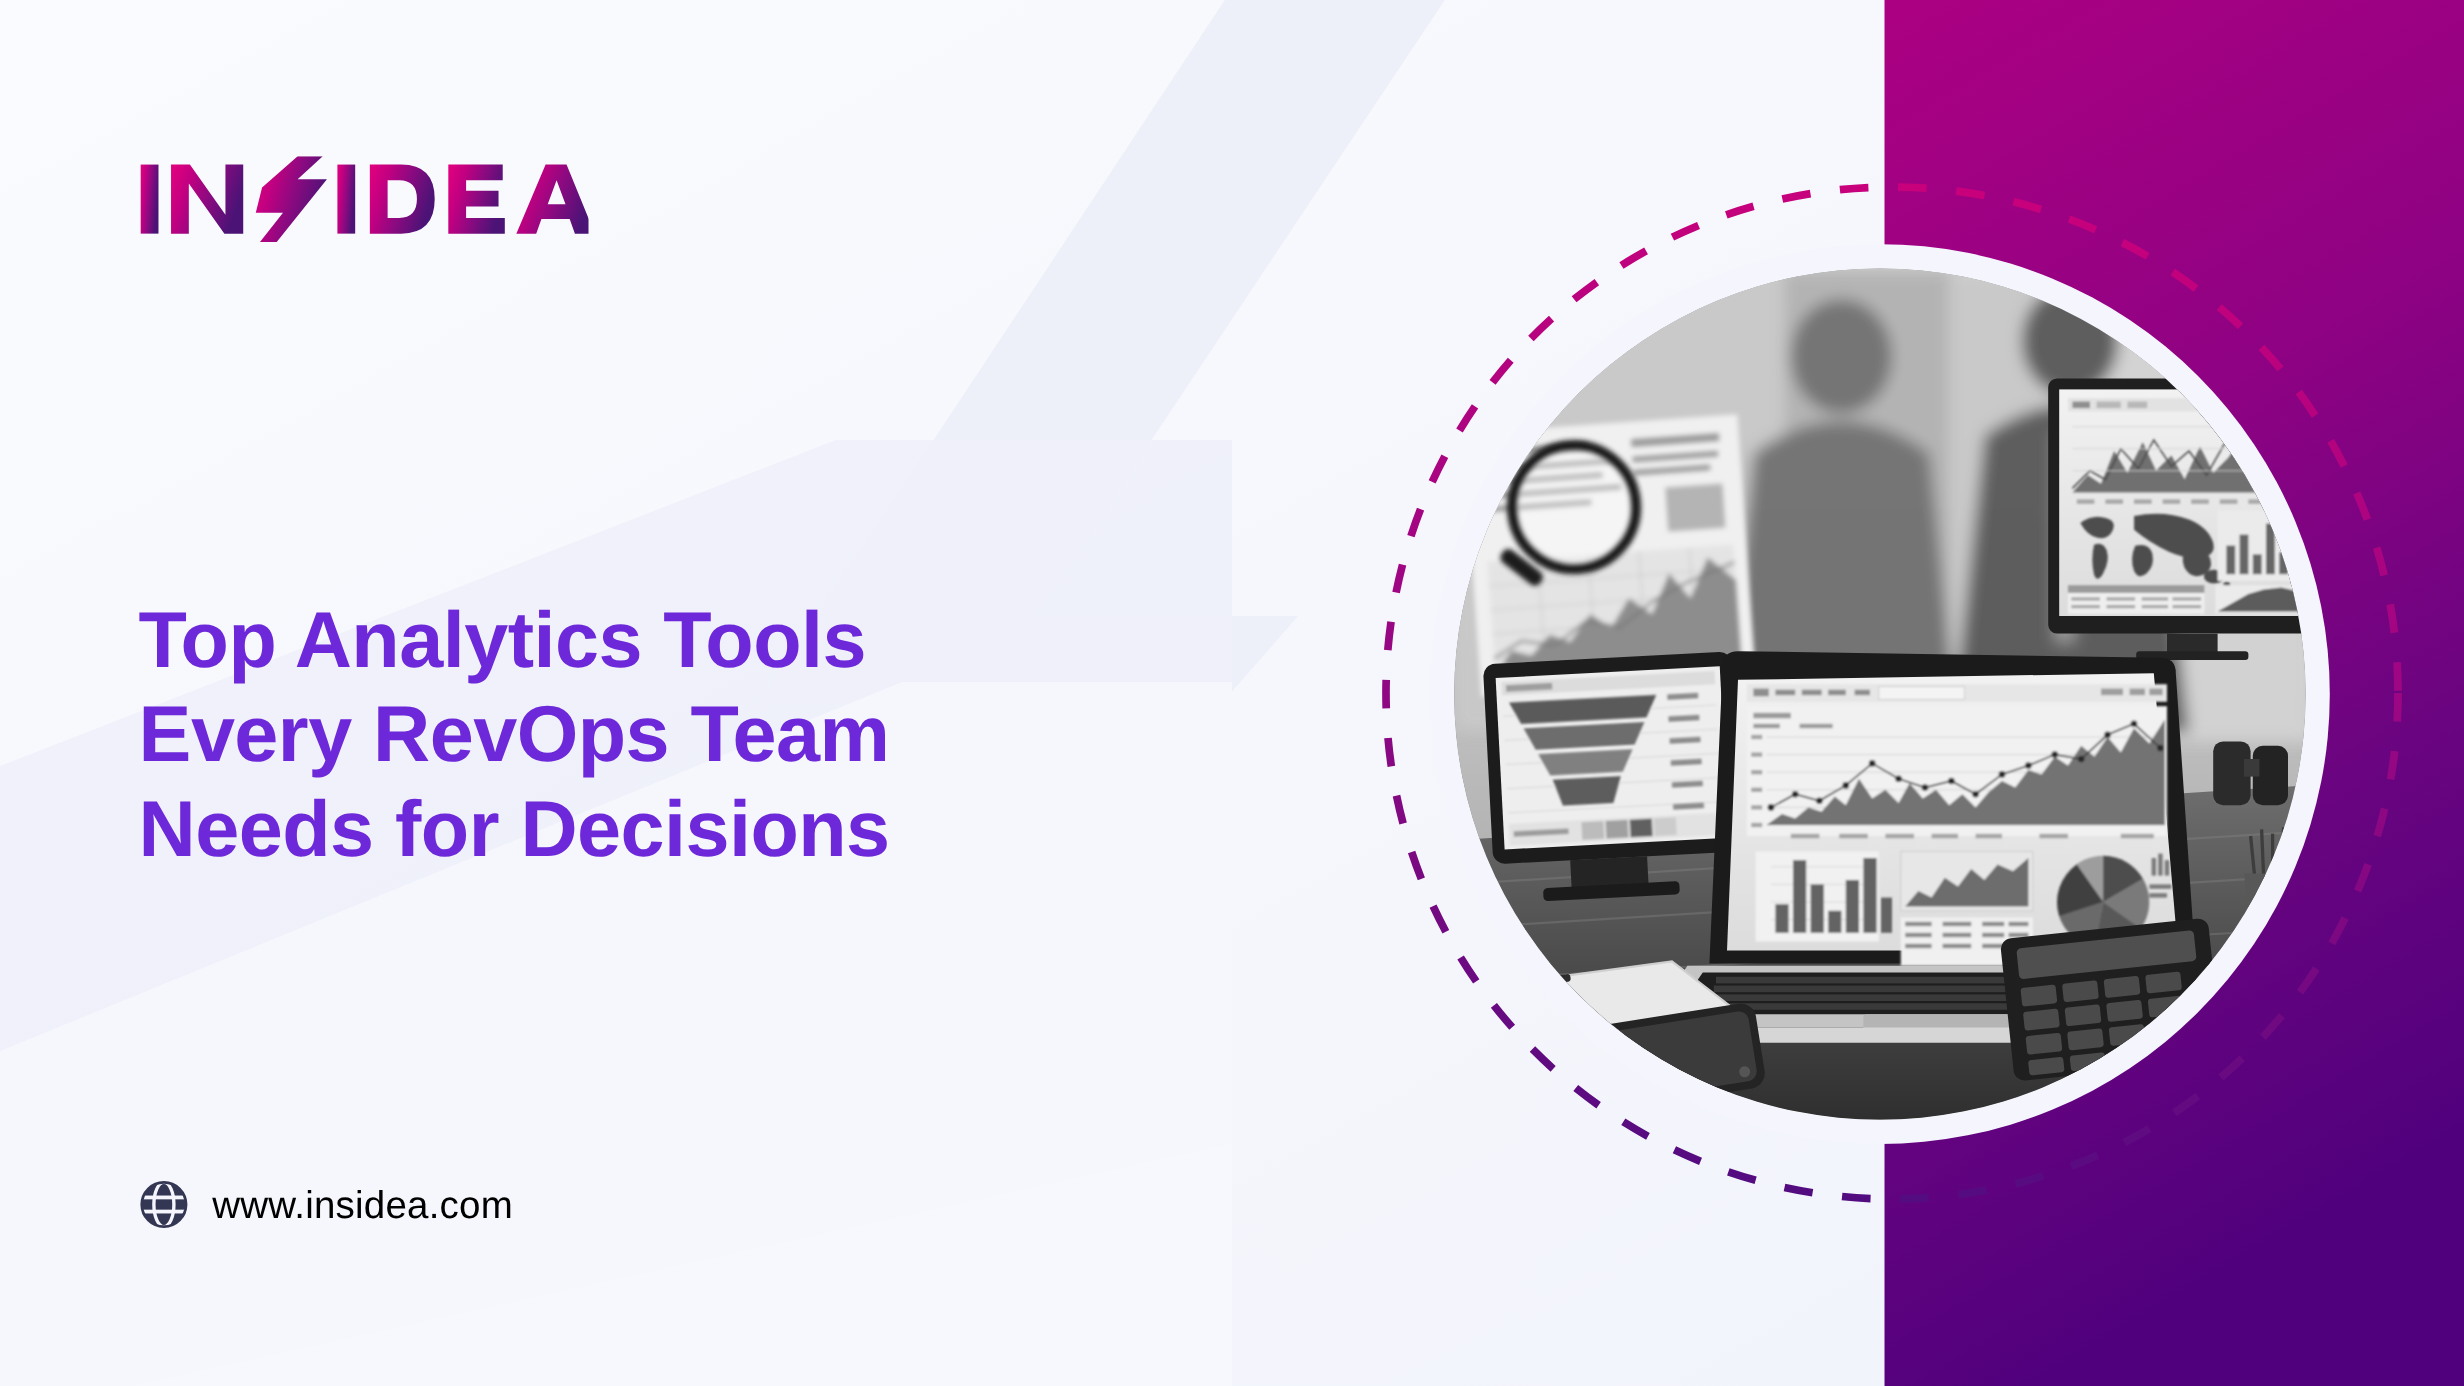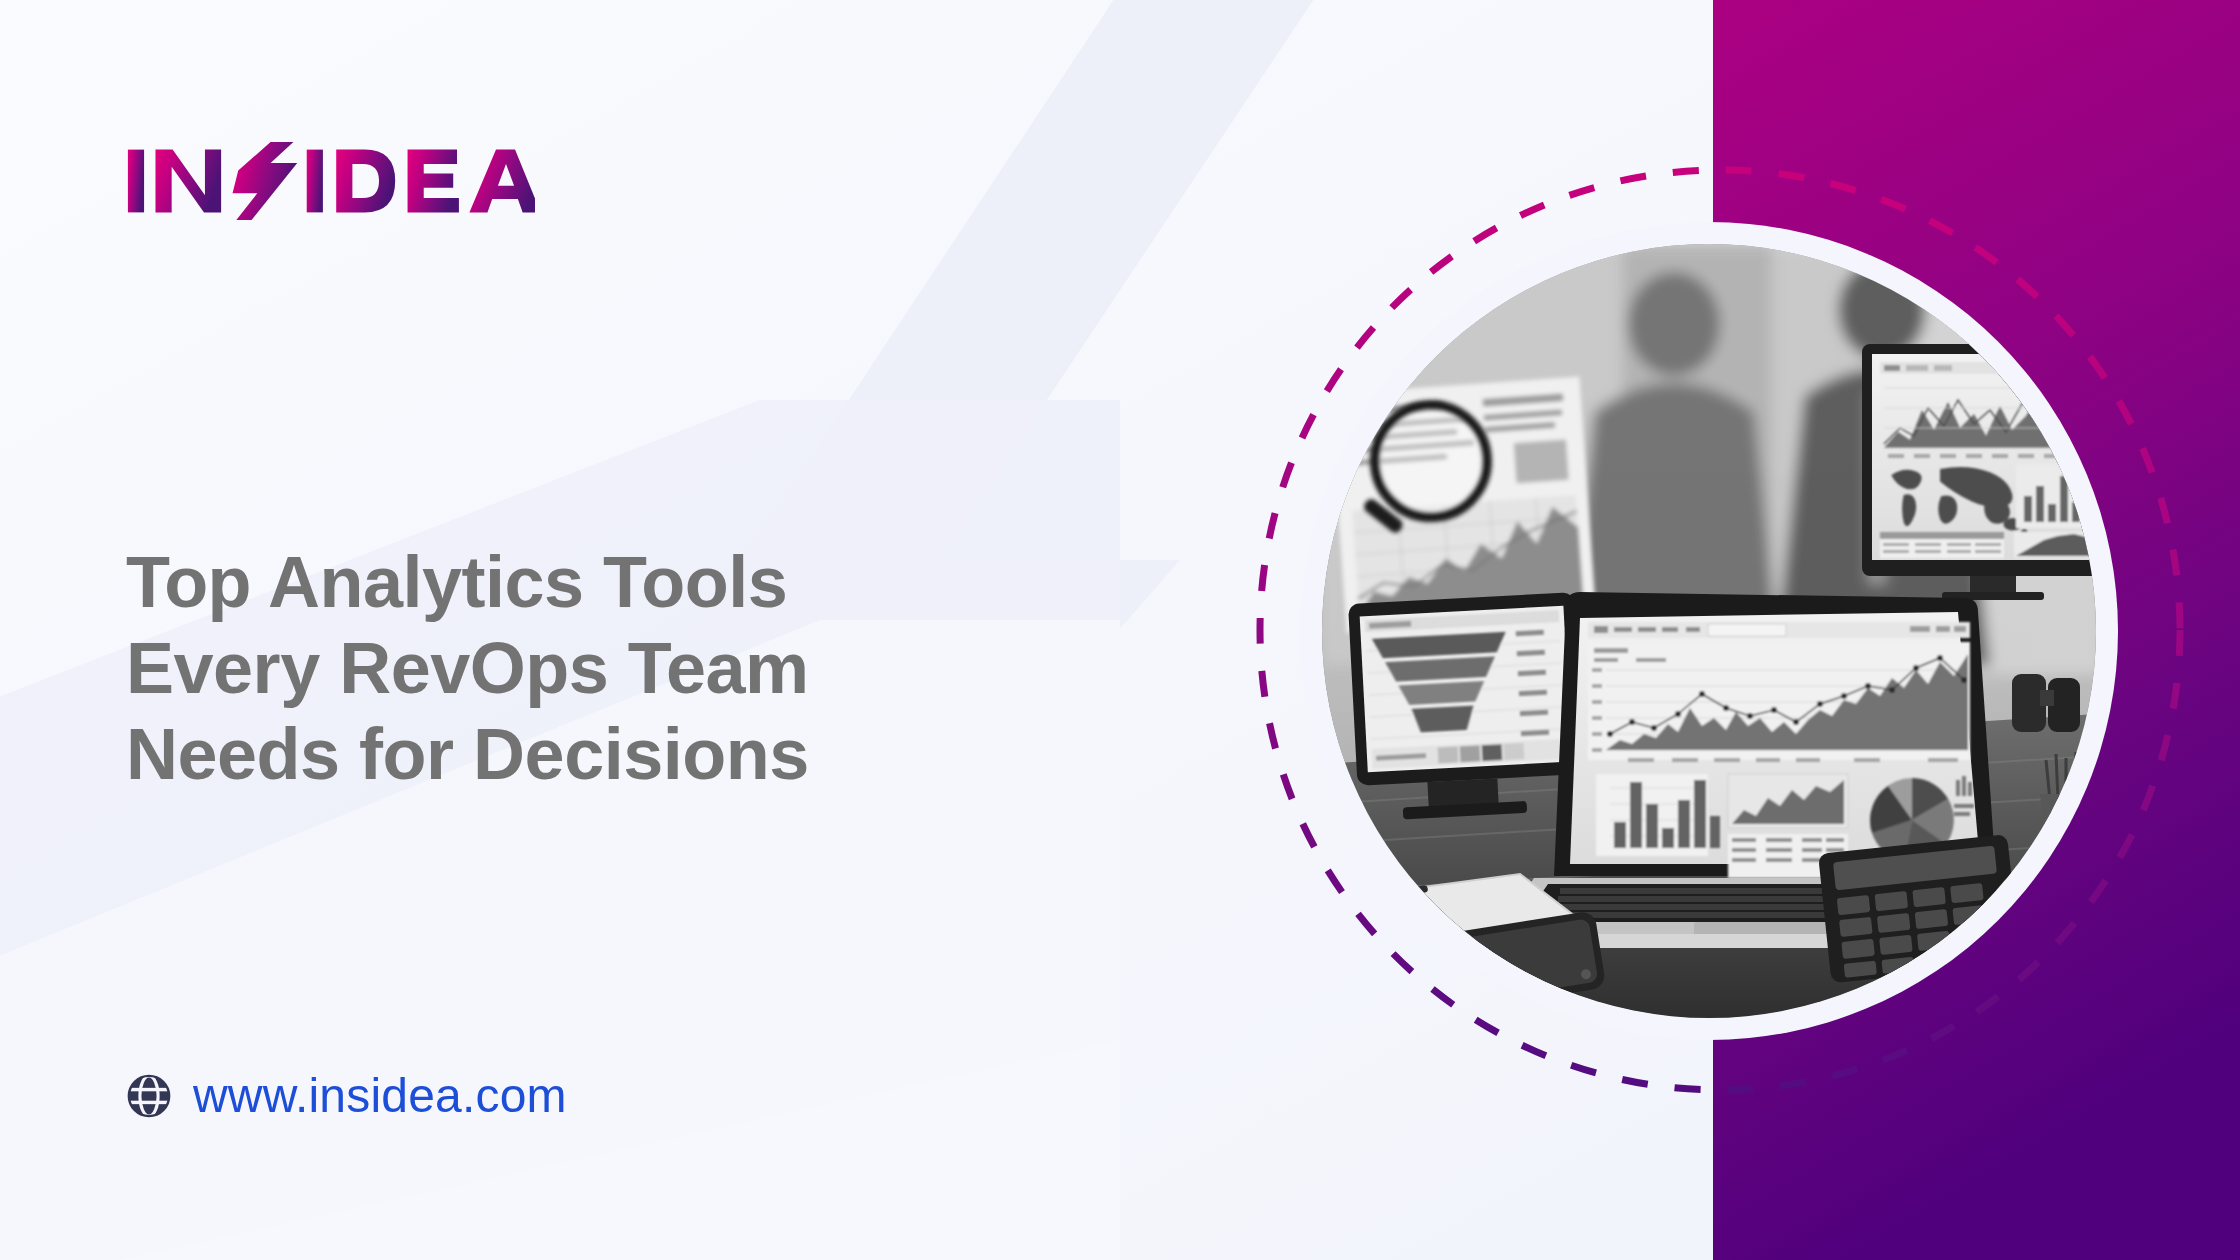--- a/index.html
+++ b/index.html
@@ -81,43 +81,43 @@
     height: 78px;
   }
   .logo svg { display: block; height: 78px; }
 
   
   .headline {
     position: absolute;
     left: 126px;
     top: 492px;
     width: 980px;
-    color: #737373;
+    color: #6d28d9;
     font-family: "Liberation Sans", sans-serif;
     font-size: 72px;
     font-weight: 700;
     line-height: 1.19;
     letter-spacing: -0.5px;
     white-space: pre-line;
   }
 
   
   .footer {
     position: absolute;
     left: 126px;
     top: 1072px;
     display: flex;
     align-items: center;
     gap: 21px;
   }
   .globe-icon { width: 46px; height: 46px; display: block; flex: 0 0 auto; }
   .footer-url {
-    color: #1d4ed8;
+    color: #000000;
     font-family: "Liberation Sans", sans-serif;
-    font-size: 48px;
+    font-size: 35px;
     font-weight: 500;
     letter-spacing: 0.2px;
     line-height: 1;
   }
 </style>
 </head>
 <body>
 
 <div class="banner">
 

